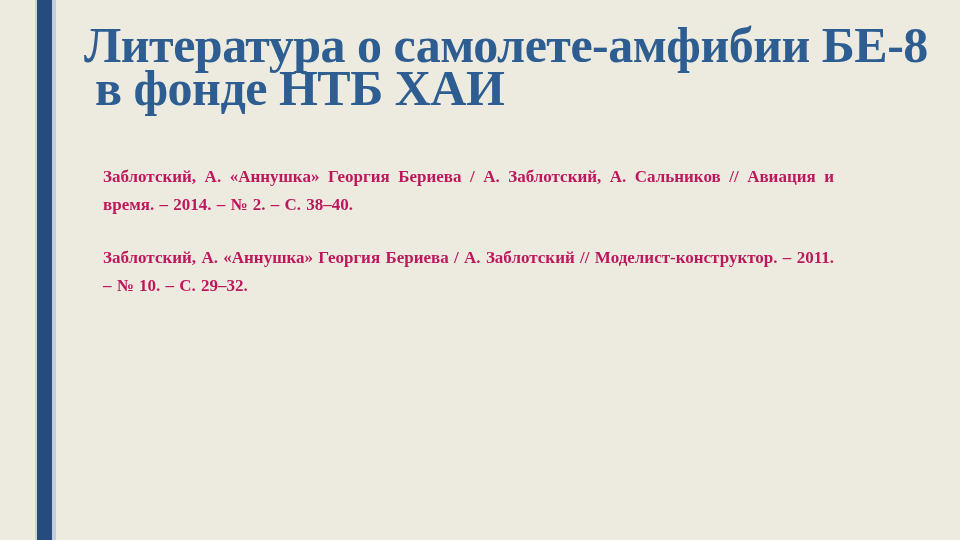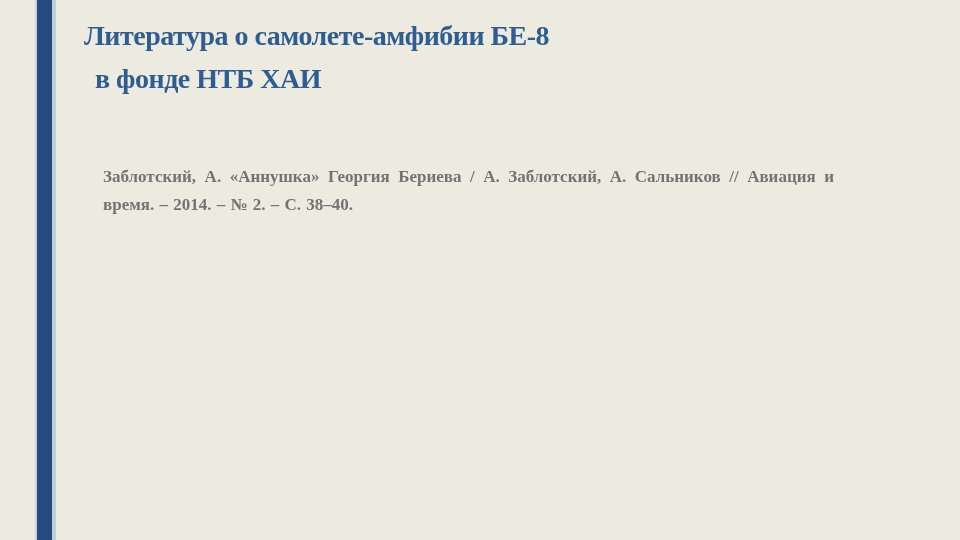--- a/index.html
+++ b/index.html
@@ -33,44 +33,44 @@
     width: 21px;
     display: flex;
   }
   .accent-bar .edge-l { width: 2px;  background: #c9d3e0; }
   .accent-bar .core   { width: 15px; background: #264b7e; }
   .accent-bar .edge-r { width: 4px;  background: #c2cedd; }
 
   .slide-title {
     position: absolute;
     left: 84px;
-    top: 14px;
+    top: 24px;
     width: 850px;
     color: #2e5e91;
     font-weight: bold;
-    font-size: 28px;
+    font-size: 50px;
     line-height: 43px;
     letter-spacing: -0.5px;
     white-space: nowrap;
   }
   .slide-title .line2 {
     padding-left: 11px;
   }
 
   .bibliography {
     position: absolute;
     left: 103px;
     top: 163px;
     width: 731px;
   }
   .bib-entry {
     font-size: 17px;
     font-weight: bold;
     line-height: 28px;
-    color: #737373;
+    color: #be185d;
     text-align: justify;
     text-align-last: left;
     word-spacing: 1px;
     margin-bottom: 25px;
   }
   .bib-entry:nth-child(2) { margin-bottom: 27px; }
 </style>
 </head>
 <body>
 
@@ -82,15 +82,16 @@
     <div class="edge-r"></div>
   </div>
 
   <h1 class="slide-title">
     <div class="line1">Литература о самолете-амфибии БЕ-8</div>
     <div class="line2">в фонде НТБ ХАИ</div>
   </h1>
 
   <div class="bibliography">
     <p class="bib-entry">Заблотский, А. «Аннушка» Георгия Бериева / А. Заблотский, А. Сальников // Авиация и время. – 2014. – № 2. – С. 38–40.</p>
+    <p class="bib-entry">Заблотский, А. «Аннушка» Георгия Бериева / А. Заблотский // Моделист-конструктор. – 2011. – № 10. – С. 29–32.</p>
   </div>
 
 </div>
 
 </body></html>

